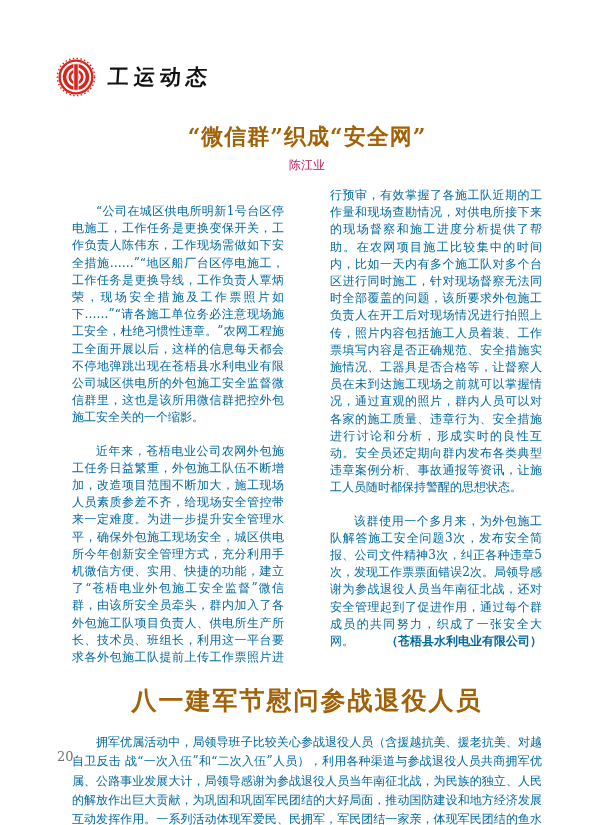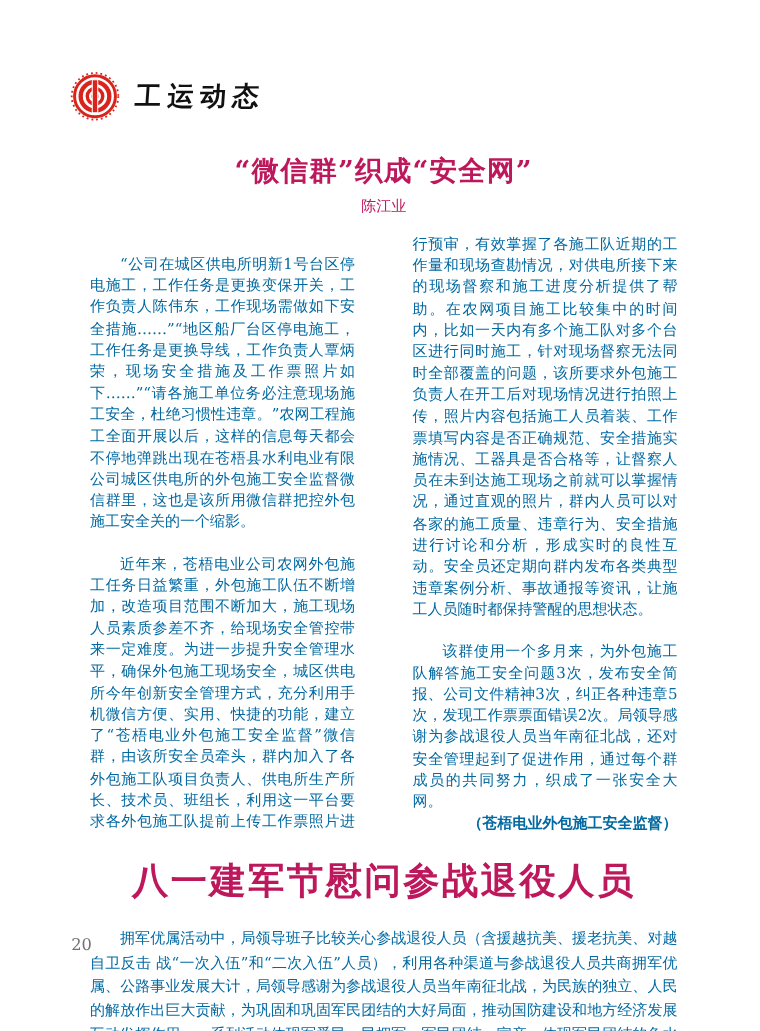--- a/index.html
+++ b/index.html
@@ -13,41 +13,41 @@
   
   .masthead{display:flex;align-items:center;gap:12px;height:42px;}
   .masthead .logo{width:40px;height:40px;flex:0 0 auto;}
   .masthead-title{
     font-size:21px;font-weight:bold;letter-spacing:5px;color:#111;
     transform:skewX(-4deg);
   }
 
   
   .article-title{
-    text-align:center;font-weight:bold;color:#be185d;margin:0;
+    text-align:center;font-weight:bold;color:#a16207;margin:0;
     font-family:"DejaVu Serif","Liberation Serif",serif;
   }
   .article-author{text-align:center;font-size:12px;margin:5px 0 0 0;color:#be185d;}
   .para{
     margin:16px;font-size:12px;line-height:17.2px;text-align:justify;
     text-indent:2em;color:#0369a1;
   }
 
   
   .a1{margin-top:24px;}
   .a1 .article-title{font-size:22px;letter-spacing:1px;}
   .a1-body{
     margin-top:13px;
     column-count:2;column-gap:14px;
   }
   .a1 .attribution{float:right;font-weight:bold;}
 
   
   .a2{margin-top:18px;}
-  .a2 .article-title{font-size:29px;letter-spacing:2px;font-family:Liberation Serif, serif;}
+  .a2 .article-title{font-size:25px;letter-spacing:2px;font-family:Liberation Serif, serif;}
   .a2-body{margin-top:12px;}
   .a2 .para{line-height:19.2px;}
 
   .page-number{
     position:absolute;left:57px;top:749px;font-size:13px;color:#737373;
   }
 </style>
 </head>
 <body>
 
@@ -67,21 +67,21 @@
     </span>
     <span class="masthead-title">工运动态</span>
   </div>
 
   <div class="a1">
     <h1 class="article-title">“微信群”织成“安全网”</h1>
     <p class="article-author">陈江业</p>
     <div class="a1-body">
       <p class="para">“公司在城区供电所明新1号台区停电施工，工作任务是更换变保开关，工作负责人陈伟东，工作现场需做如下安全措施……”“地区船厂台区停电施工，工作任务是更换导线，工作负责人覃炳荣，现场安全措施及工作票照片如下……”“请各施工单位务必注意现场施工安全，杜绝习惯性违章。”农网工程施工全面开展以后，这样的信息每天都会不停地弹跳出现在苍梧县水利电业有限公司城区供电所的外包施工安全监督微信群里，这也是该所用微信群把控外包施工安全关的一个缩影。</p>
       <p class="para">近年来，苍梧电业公司农网外包施工任务日益繁重，外包施工队伍不断增加，改造项目范围不断加大，施工现场人员素质参差不齐，给现场安全管控带来一定难度。为进一步提升安全管理水平，确保外包施工现场安全，城区供电所今年创新安全管理方式，充分利用手机微信方便、实用、快捷的功能，建立了“苍梧电业外包施工安全监督”微信群，由该所安全员牵头，群内加入了各外包施工队项目负责人、供电所生产所长、技术员、班组长，利用这一平台要求各外包施工队提前上传工作票照片进行预审，有效掌握了各施工队近期的工作量和现场查勘情况，对供电所接下来的现场督察和施工进度分析提供了帮助。在农网项目施工比较集中的时间内，比如一天内有多个施工队对多个台区进行同时施工，针对现场督察无法同时全部覆盖的问题，该所要求外包施工负责人在开工后对现场情况进行拍照上传，照片内容包括施工人员着装、工作票填写内容是否正确规范、安全措施实施情况、工器具是否合格等，让督察人员在未到达施工现场之前就可以掌握情况，通过直观的照片，群内人员可以对各家的施工质量、违章行为、安全措施进行讨论和分析，形成实时的良性互动。安全员还定期向群内发布各类典型违章案例分析、事故通报等资讯，让施工人员随时都保持警醒的思想状态。</p>
-      <p class="para"><span>该群使用一个多月来，为外包施工队解答施工安全问题3次，发布安全简报、公司文件精神3次，纠正各种违章5次，发现工作票票面错误2次。局领导感谢为参战退役人员当年南征北战，还对安全管理起到了促进作用，通过每个群成员的共同努力，织成了一张安全大网。</span><span class="attribution">（苍梧电业外包施工安全监督）</span></p>
+      <p class="para"><span>该群使用一个多月来，为外包施工队解答施工安全问题3次，发布安全简报、公司文件精神3次，纠正各种违章5次，发现工作票票面错误2次。局领导感谢为参战退役人员当年南征北战，还对安全管理起到了促进作用，通过每个群成员的共同努力，织成了一张安全大网。</span><span class="attribution">（苍梧县水利电业有限公司）</span></p>
     </div>
   </div>
 
   <div class="a2">
     <h1 class="article-title">八一建军节慰问参战退役人员</h1>
     <div class="a2-body">
       <p class="para">拥军优属活动中，局领导班子比较关心参战退役人员（含援越抗美、援老抗美、对越自卫反击 战“一次入伍”和“二次入伍”人员），利用各种渠道与参战退役人员共商拥军优属、公路事业发展大计，局领导感谢为参战退役人员当年南征北战，为民族的独立、人民的解放作出巨大贡献，为巩固和巩固军民团结的大好局面，推动国防建设和地方经济发展互动发挥作用。一系列活动体现军爱民、民拥军，军民团结一家亲，体现军民团结的鱼水情深。</p>
 
     </div>
   </div>

